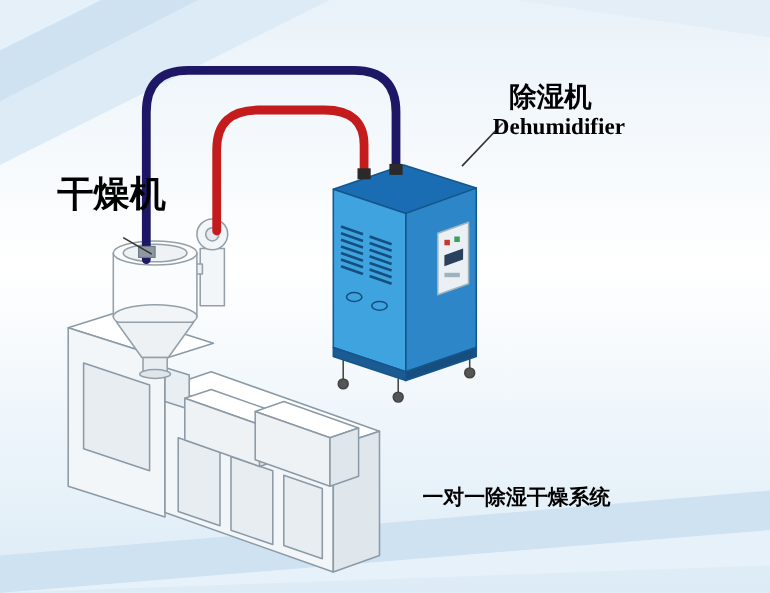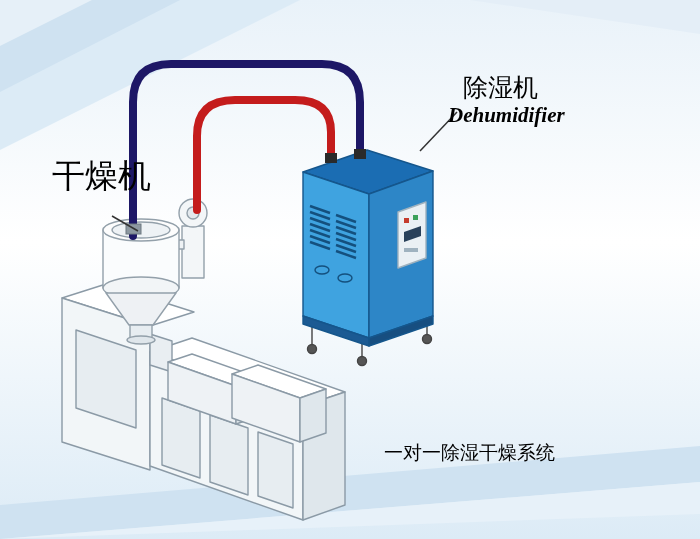--- a/index.html
+++ b/index.html
@@ -3,21 +3,21 @@
 <meta charset="utf-8">
 <style>
   html,body { margin:0; padding:0; background:#ffffff; }
   .stage {
     position:relative; width:700px; height:539px; overflow:hidden;
     font-family:"Liberation Sans", sans-serif;
     background:#ffffff;
   }
   .stage svg { position:absolute; left:0; top:0; }
   .overlay-label { position:absolute; color:#000; white-space:nowrap; line-height:1.1; }
-  .label-cn { font-family:"DejaVu Sans", sans-serif; font-weight:normal; }
+  .label-cn { font-family:"DejaVu Sans", sans-serif; font-weight:bold; }
   .label-en { font-family:"Liberation Serif", serif; font-weight:bold; }
 </style>
 </head>
 <body>
 
 <div class="stage">
 
   <svg width="700" height="539" viewBox="0 0 700 539">
     <defs>
       <linearGradient id="bg" x1="0" y1="0" x2="0" y2="1">
@@ -137,17 +137,17 @@
 
     <g stroke="#333" stroke-width="1.5">
       <line x1="112" y1="216" x2="138" y2="231"></line>
       <line x1="457" y1="112" x2="420" y2="151"></line>
     </g>
   </svg>
 
   <div class="overlay-label label-cn" style="left:52px; top:158px; font-size:33px;">干燥机</div>
 
   <div class="overlay-label label-cn" style="left:463px; top:74px; font-size:25px;">除湿机</div>
-  <div class="overlay-label label-en" style="left:448px; top:104px; font-size:21px;font-style:italic;">Dehumidifier</div>
+  <div class="overlay-label label-en" style="left:448px; top:104px; font-size:21px;">Dehumidifier</div>
 
   <div class="overlay-label label-cn" style="left:384px; top:442px; font-size:19px;">一对一除湿干燥系统</div>
 
 </div>
 
 </body></html>

